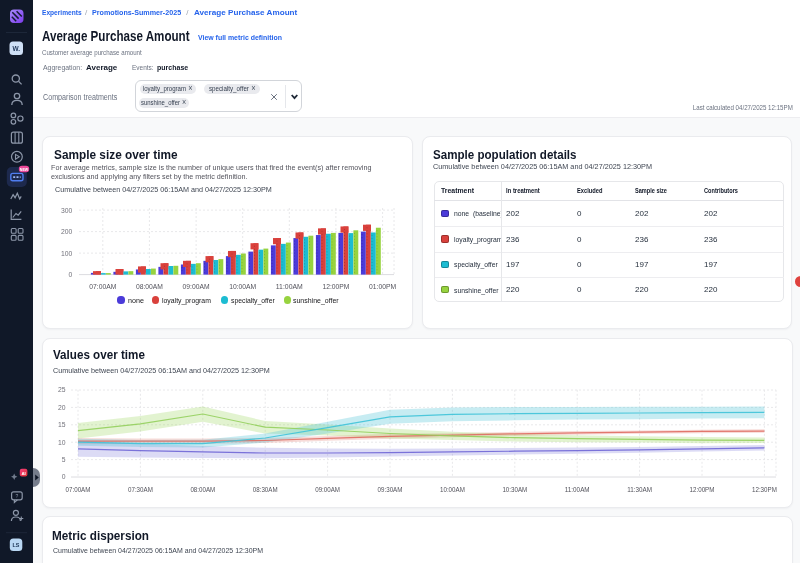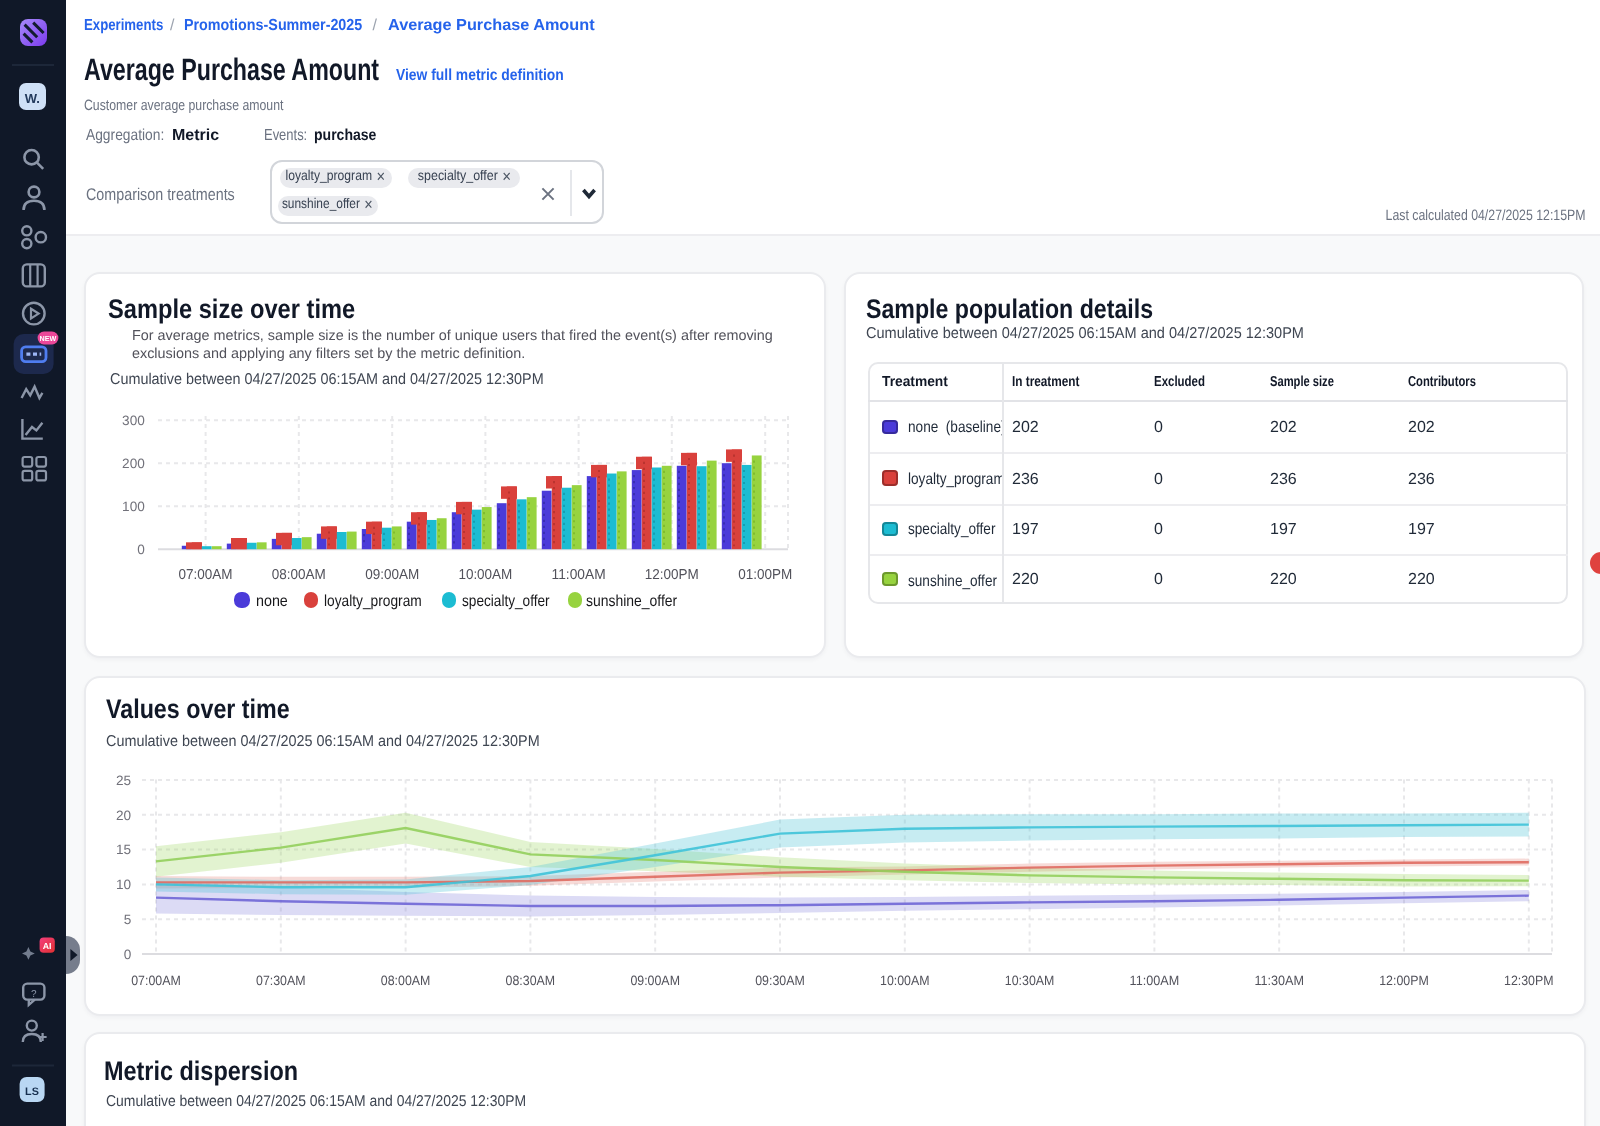--- a/index.html
+++ b/index.html
@@ -80,21 +80,21 @@
   </svg>
 <div style="position:absolute;font-size:8px;color:#2563eb;line-height:normal;white-space:nowrap;font-weight:bold;left:41.8px;top:8.19px;transform:scaleX(0.825);transform-origin:0 0;">Experiments</div>
 <div style="position:absolute;font-size:8px;color:#9ca3af;line-height:normal;white-space:nowrap;left:85.0px;top:7.99px;">/</div>
 <div style="position:absolute;font-size:8px;color:#2563eb;line-height:normal;white-space:nowrap;font-weight:bold;left:92.1px;top:8.19px;transform:scaleX(0.895);transform-origin:0 0;">Promotions-Summer-2025</div>
 <div style="position:absolute;font-size:8px;color:#9ca3af;line-height:normal;white-space:nowrap;left:186.2px;top:7.99px;">/</div>
 <div style="position:absolute;font-size:8px;color:#2563eb;line-height:normal;white-space:nowrap;font-weight:bold;left:194.4px;top:8.19px;transform:scaleX(1.016);transform-origin:0 0;">Average Purchase Amount</div>
 <div style="position:absolute;font-size:15.5px;color:#111827;line-height:normal;white-space:nowrap;font-weight:bold;left:41.9px;top:26.78px;transform:scaleX(0.749);transform-origin:0 0;">Average Purchase Amount</div>
 <div style="position:absolute;font-size:8px;color:#2563eb;line-height:normal;white-space:nowrap;font-weight:bold;left:197.6px;top:32.99px;transform:scaleX(0.867);transform-origin:0 0;">View full metric definition</div>
 <div style="position:absolute;font-size:7.5px;color:#6b7280;line-height:normal;white-space:nowrap;left:42px;top:47.99px;transform:scaleX(0.819);transform-origin:0 0;">Customer average purchase amount</div>
 <div style="position:absolute;font-size:8px;color:#6b7280;line-height:normal;white-space:nowrap;left:43.3px;top:62.69px;transform:scaleX(0.862);transform-origin:0 0;">Aggregation:</div>
-<div style="position:absolute;font-size:8px;color:#111827;line-height:normal;white-space:nowrap;font-weight:bold;left:86.0px;top:62.69px;">Metric</div>
+<div style="position:absolute;font-size:8px;color:#111827;line-height:normal;white-space:nowrap;font-weight:bold;left:86.0px;top:62.69px;">Average</div>
 <div style="position:absolute;font-size:8px;color:#6b7280;line-height:normal;white-space:nowrap;left:131.6px;top:62.69px;transform:scaleX(0.810);transform-origin:0 0;">Events:</div>
 <div style="position:absolute;font-size:8px;color:#111827;line-height:normal;white-space:nowrap;font-weight:bold;left:156.8px;top:62.69px;transform:scaleX(0.877);transform-origin:0 0;">purchase</div>
 <div style="position:absolute;font-size:8.5px;color:#6b7280;line-height:normal;white-space:nowrap;left:42.8px;top:92.29px;transform:scaleX(0.842);transform-origin:0 0;">Comparison treatments</div>
 <div class="abs" style="left:134.9px;top:80.3px;width:167.5px;height:31.6px;border:1px solid #d2d5da;border-radius:6px;background:#fff"></div>
 <div class="abs chip" style="left:139.5px;top:83.7px;width:56.9px">
     <span style="transform:scaleX(0.868);display:inline-flex;align-items:center">loyalty_program<span class="x">×</span></span>
   </div>
 <div class="abs chip" style="left:204.3px;top:83.7px;width:56.2px">
     <span style="transform:scaleX(0.889);display:inline-flex;align-items:center">specialty_offer<span class="x">×</span></span>
   </div>
@@ -107,21 +107,21 @@
 <div class="abs" style="left:285.3px;top:85px;width:1px;height:23px;background:#e5e7eb"></div>
 <svg class="abs" style="left:291px;top:93.8px" width="7" height="6" viewBox="0 0 7 6">
     <path d="M0.7 1 L3.5 4.2 L6.3 1" fill="none" stroke="#1f2937" stroke-width="1.8"></path>
   </svg>
 <div style="position:absolute;font-size:7.5px;color:#6b7280;line-height:normal;white-space:nowrap;right:7px;top:102.89px;transform:scaleX(0.821);transform-origin:100% 0;">Last calculated 04/27/2025 12:15PM</div>
 <div class="abs card" style="left:41.5px;top:135.8px;width:371.5px;height:193.6px"></div>
 <div class="abs card" style="left:422px;top:135.8px;width:370.4px;height:193.6px"></div>
 <div class="abs card" style="left:41.5px;top:337.8px;width:751px;height:170.2px"></div>
 <div class="abs card" style="left:41.5px;top:516px;width:751px;height:60px"></div>
 <div style="position:absolute;font-size:13.5px;color:#111827;line-height:normal;white-space:nowrap;font-weight:bold;left:53.5px;top:146.59px;transform:scaleX(0.876);transform-origin:0 0;">Sample size over time</div>
-<div class="abs" style="left:66px;top:164.1px;font-size:7.2px;line-height:8.6px;color:#52525b;white-space:nowrap">For average metrics, sample size is the number of unique users that fired the event(s) after removing<br>exclusions and applying any filters set by the metric definition.</div>
+<div class="abs" style="left:51px;top:164.1px;font-size:7.2px;line-height:8.6px;color:#52525b;white-space:nowrap">For average metrics, sample size is the number of unique users that fired the event(s) after removing<br>exclusions and applying any filters set by the metric definition.</div>
 <div style="position:absolute;font-size:7.8px;color:#3f4652;line-height:normal;white-space:nowrap;left:54.9px;top:185.33px;transform:scaleX(0.923);transform-origin:0 0;">Cumulative between 04/27/2025 06:15AM and 04/27/2025 12:30PM</div>
 <div style="position:absolute;font-size:13.5px;color:#111827;line-height:normal;white-space:nowrap;font-weight:bold;left:432.8px;top:146.59px;transform:scaleX(0.858);transform-origin:0 0;">Sample population details</div>
 <div style="position:absolute;font-size:7.8px;color:#3f4652;line-height:normal;white-space:nowrap;left:432.8px;top:162.43px;transform:scaleX(0.932);transform-origin:0 0;">Cumulative between 04/27/2025 06:15AM and 04/27/2025 12:30PM</div>
 <div style="position:absolute;font-size:13.5px;color:#111827;line-height:normal;white-space:nowrap;font-weight:bold;left:52.6px;top:346.69px;transform:scaleX(0.862);transform-origin:0 0;">Values over time</div>
 <div style="position:absolute;font-size:7.8px;color:#3f4652;line-height:normal;white-space:nowrap;left:53.1px;top:365.93px;transform:scaleX(0.923);transform-origin:0 0;">Cumulative between 04/27/2025 06:15AM and 04/27/2025 12:30PM</div>
 <div style="position:absolute;font-size:13.5px;color:#111827;line-height:normal;white-space:nowrap;font-weight:bold;left:51.8px;top:528.39px;transform:scaleX(0.868);transform-origin:0 0;">Metric dispersion</div>
 <div style="position:absolute;font-size:7.8px;color:#3f4652;line-height:normal;white-space:nowrap;left:53.3px;top:545.83px;transform:scaleX(0.894);transform-origin:0 0;">Cumulative between 04/27/2025 06:15AM and 04/27/2025 12:30PM</div>
 <svg class="abs" style="left:0;top:0" width="800" height="563" viewBox="0 0 800 563">
 <line x1="79" y1="210.1" x2="394" y2="210.1" stroke="#e8e8ea" stroke-dasharray="2,2"></line>
 <line x1="79" y1="231.6" x2="394" y2="231.6" stroke="#e8e8ea" stroke-dasharray="2,2"></line>

